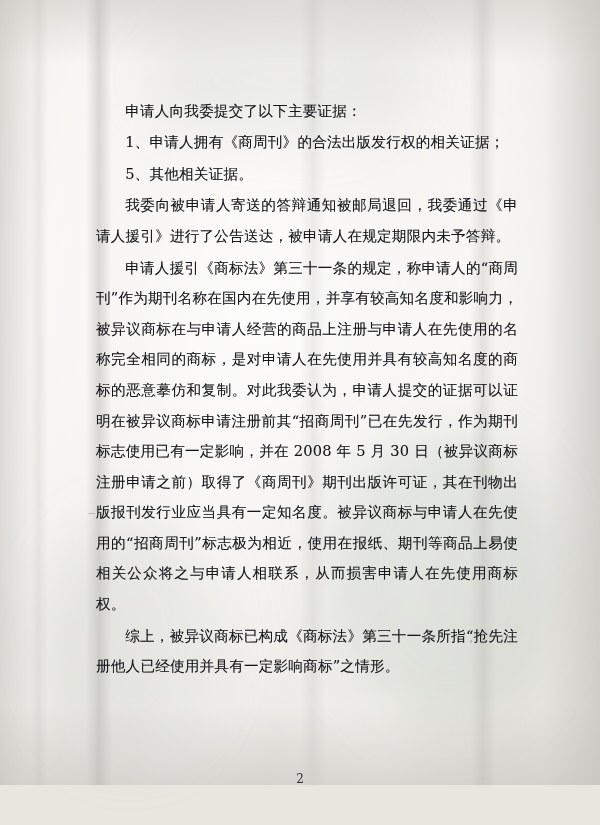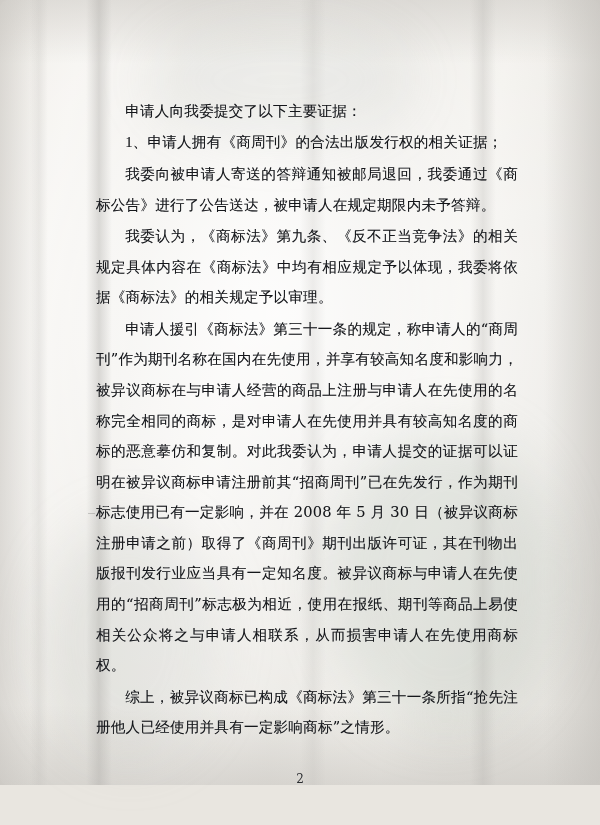--- a/index.html
+++ b/index.html
@@ -78,21 +78,20 @@
     text-justify: inter-ideograph;
     letter-spacing: 0.2px;
     text-indent: 2em;
     font-family: "DejaVu Serif", "Liberation Serif", serif;
     color: #15171b;
   }
 
   
   p.item {
     text-indent: 2em;
-    font-family: Liberation Serif, serif;
   }
 
   
   p.block {
     text-indent: 2em;
   }
 
   
   #doc-body p {
     text-shadow: 0 0 0.6px rgba(30,32,38,0.35);
@@ -135,22 +134,22 @@
   <div class="crease c2"></div>
   <div class="crease c3"></div>
 
   <div class="speck" style="left:120px; top:300px; width:2px; height:2px;"></div>
   <div class="speck" style="left:470px; top:640px; width:2px; height:3px;"></div>
   <div class="speck" style="left:88px; top:513px; width:7px; height:1px;"></div>
 
   <div id="doc-body">
     <p class="para">申请人向我委提交了以下主要证据：</p>
     <p class="para item">1、申请人拥有《商周刊》的合法出版发行权的相关证据；</p>
-    <p class="para block">我委向被申请人寄送的答辩通知被邮局退回，我委通过《商标公告》进行了公告送达，被申请人在规定期限内未予答辩。</p>
-    <p class="para block">我委认为，《商标法》第九条、《反不正当竞争法》的相关规定具体内容在《商标法》中均有相应规定予以体现，我委将依据《商标法》的相关规定予以审理。</p>
+    <p class="para item">5、其他相关证据。</p>
+    <p class="para block">我委向被申请人寄送的答辩通知被邮局退回，我委通过《申请人援引》进行了公告送达，被申请人在规定期限内未予答辩。</p>
     <p class="para block">申请人援引《商标法》第三十一条的规定，称申请人的“商周刊”作为期刊名称在国内在先使用，并享有较高知名度和影响力，被异议商标在与申请人经营的商品上注册与申请人在先使用的名称完全相同的商标，是对申请人在先使用并具有较高知名度的商标的恶意摹仿和复制。对此我委认为，申请人提交的证据可以证明在被异议商标申请注册前其“招商周刊”已在先发行，作为期刊标志使用已有一定影响，并在 2008 年 5 月 30 日（被异议商标注册申请之前）取得了《商周刊》期刊出版许可证，其在刊物出版报刊发行业应当具有一定知名度。被异议商标与申请人在先使用的“招商周刊”标志极为相近，使用在报纸、期刊等商品上易使相关公众将之与申请人相联系，从而损害申请人在先使用商标权。</p>
     <p class="para block">综上，被异议商标已构成《商标法》第三十一条所指“抢先注册他人已经使用并具有一定影响商标”之情形。</p>
 
   </div>
 
   <div id="page-number">2</div>
 
 </div>
 
 </body></html>

